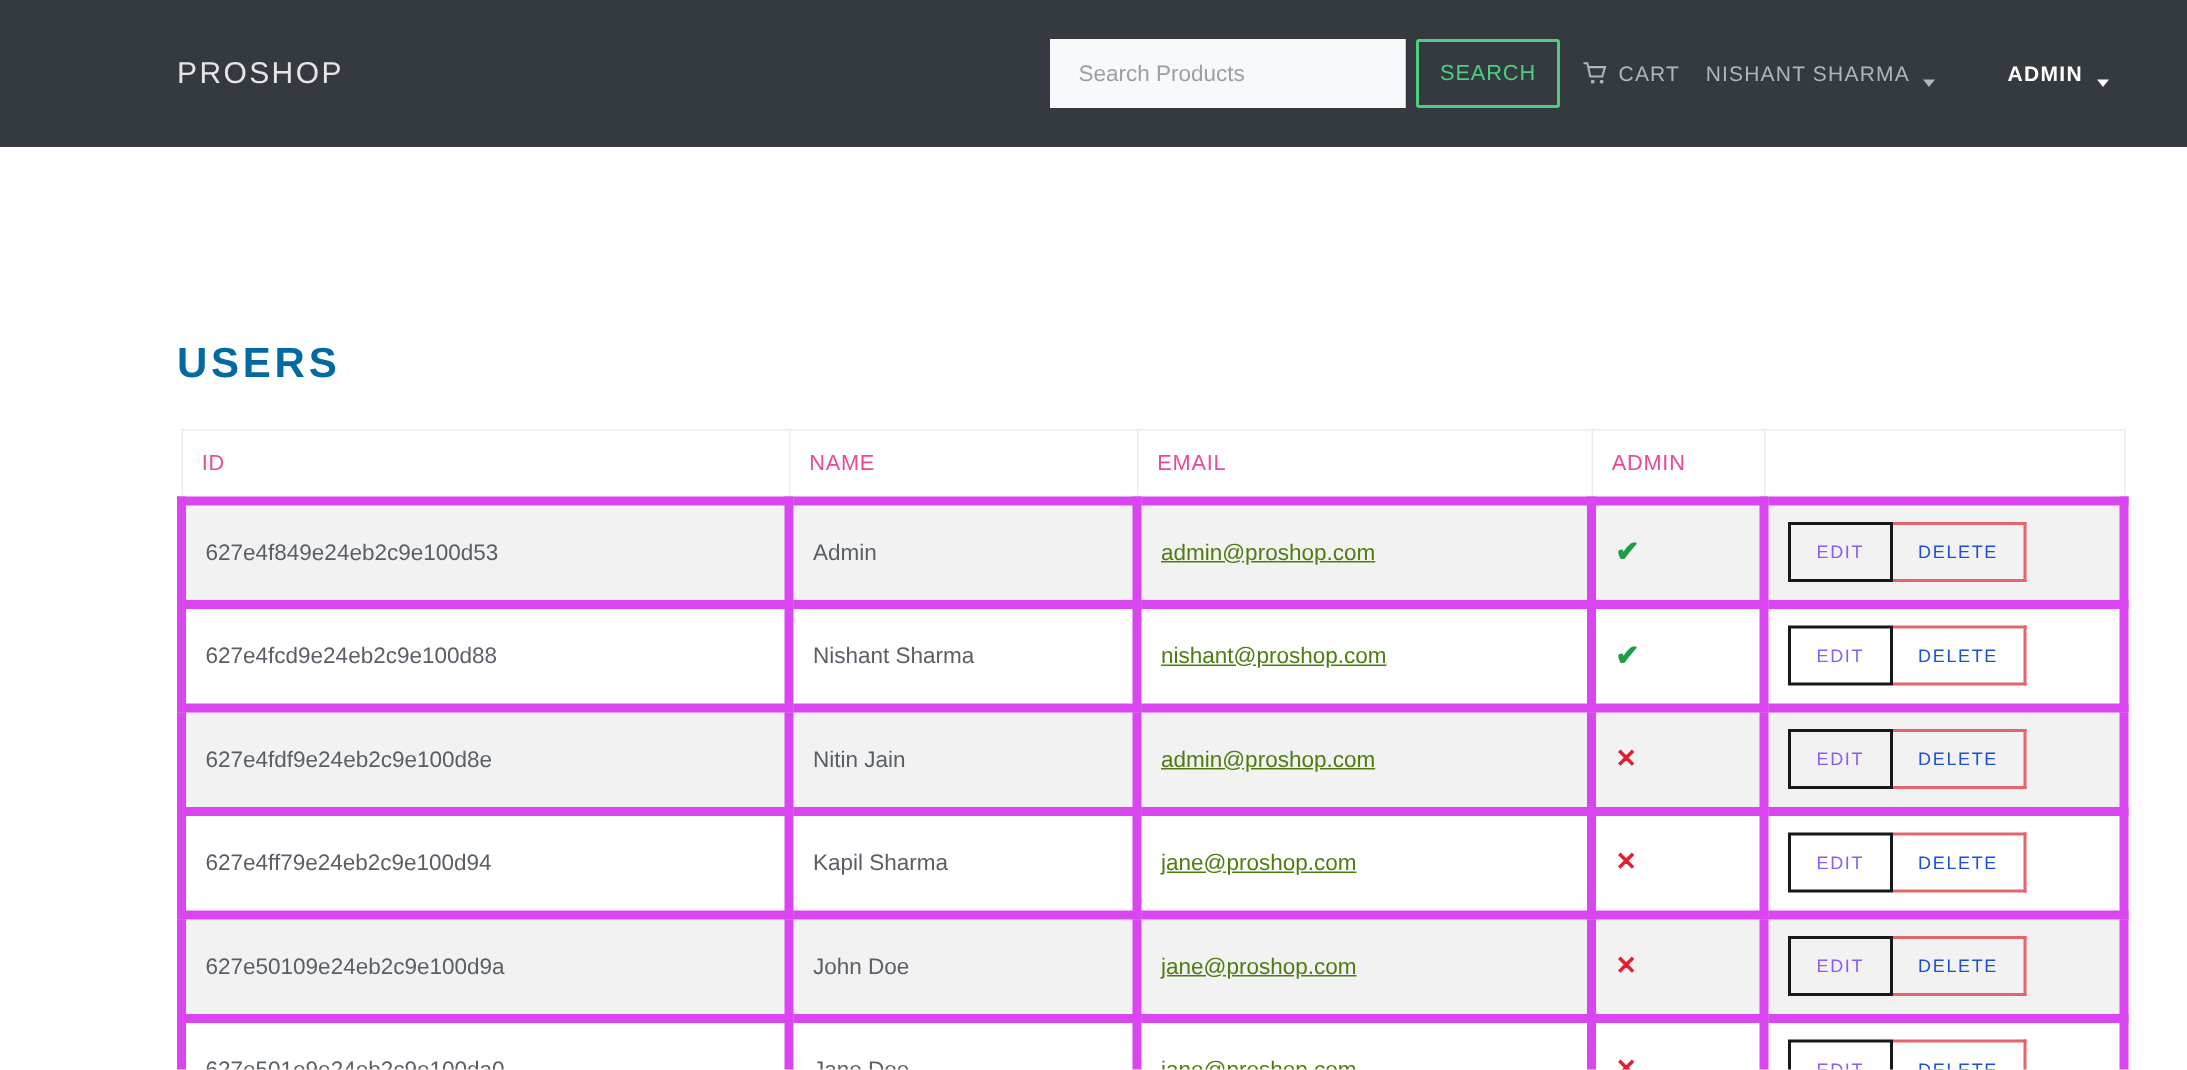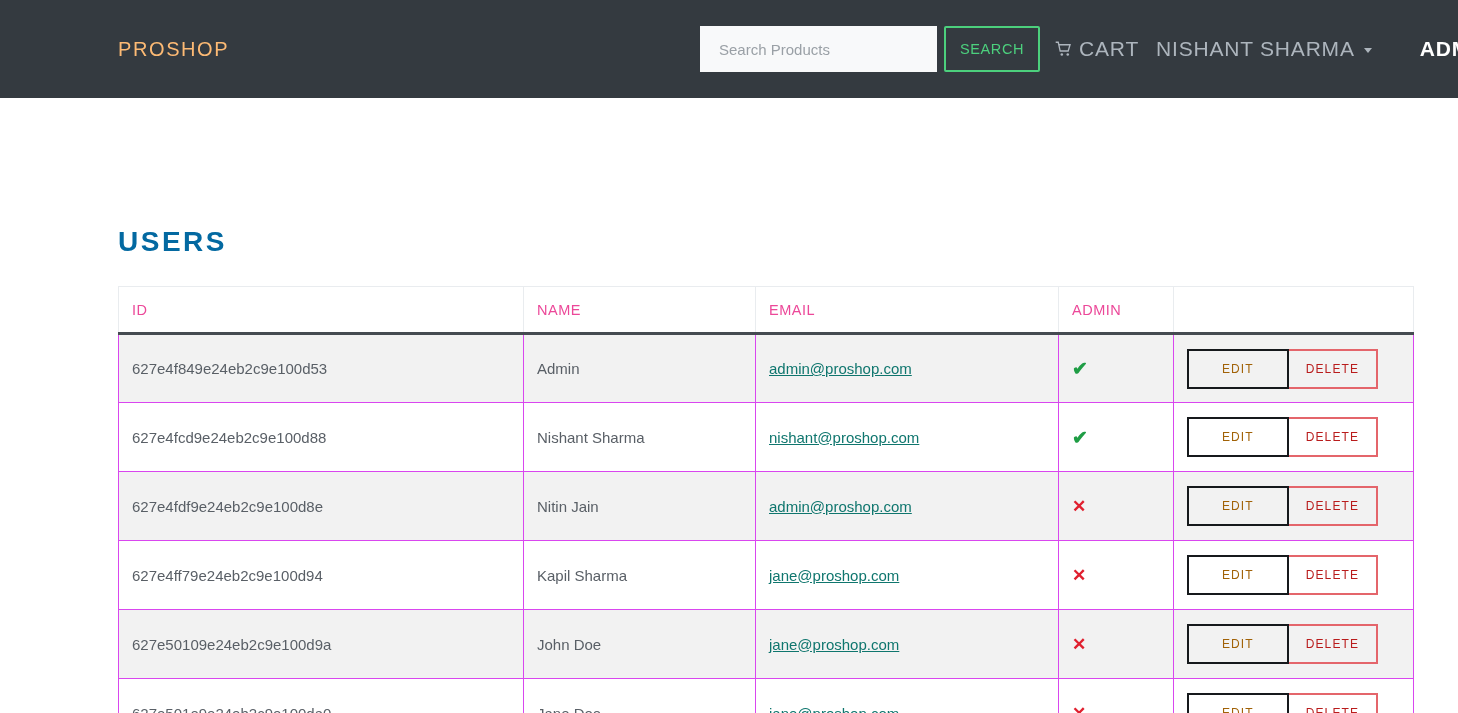--- a/index.html
+++ b/index.html
@@ -19,21 +19,21 @@
     height: 98px;
     background: #343a40;
     display: flex;
     align-items: center;
   }
 
   .brand {
     position: absolute;
     left: 118px;
     top: 37px;
-    color: #fdba74;
+    color: #e5e5e5;
     font-size: 20px;
     letter-spacing: 1.6px;
     font-weight: 400;
     text-decoration: none;
     line-height: 24px;
   }
 
   .nav-right {
     position: absolute;
     left: 700px;
@@ -69,24 +69,24 @@
     font-family: "Liberation Sans", sans-serif;
     cursor: pointer;
     border-radius: 2px;
     display: flex;
     align-items: center;
     justify-content: center;
   }
 
   .nav-link {
     display: flex;
-    align-items: center;
+    align-items: flex-end;
     gap: 7px;
     color: #adb5bd;
-    font-size: 21px;
+    font-size: 14px;
     letter-spacing: 0.8px;
     text-decoration: none;
     white-space: nowrap;
   }
   .nav-link.cart { margin-left: 15px; }
   .nav-link.user { margin-left: 17px; }
   .nav-link.admin {
     margin-left: 48px;
     color: #ffffff;
     font-weight: bold;
@@ -155,33 +155,33 @@
     vertical-align: middle;
     border: 1px solid #e9ecef;
     border-bottom: 3px solid #454b51;
     background: #ffffff;
   }
 
   table.users tbody td {
     padding: 0 0 0 13px;
     height: 69px;
     vertical-align: middle;
-    border: 1px solid #d946ef;
+    border: 6px solid #d946ef;
     color: #595f66;
     font-size: 15px;
   }
 
   table.users tbody tr:nth-child(odd) td { background: #f2f2f2; }
   table.users tbody tr:nth-child(even) td { background: #ffffff; }
 
   td.id-cell   { color: #5a6168; }
   td.name-cell { color: #4a5056; }
 
   .email-link {
-    color: #0f766e;
+    color: #4d7c0f;
     text-decoration: underline;
     font-size: 15px;
   }
 
   .admin-cell { text-align: left; padding-left: 17px; }
 
   .tick {
     color: #1f9d45;
     font-size: 19px;
     font-weight: bold;
@@ -195,40 +195,40 @@
     line-height: 1;
     display: inline-block;
   }
 
   .actions-cell { padding-left: 13px; }
 
   .btn-group { display: inline-flex; }
 
   .btn-edit {
     height: 40px;
-    padding: 0 33px;
+    padding: 0 17px;
     background: transparent;
     border: 2px solid #16191c;
-    color: #a16207;
+    color: #8b5cf6;
     font-size: 12px;
     letter-spacing: 1.1px;
     font-family: "Liberation Sans", sans-serif;
     cursor: pointer;
     display: inline-flex;
     align-items: center;
     justify-content: center;
   }
 
   .btn-delete {
     height: 40px;
     padding: 0 17px;
     background: transparent;
     border: 2px solid #e4656b;
     border-left: none;
-    color: #b91c1c;
+    color: #1d4ed8;
     font-size: 12px;
     letter-spacing: 1.1px;
     font-family: "Liberation Sans", sans-serif;
     cursor: pointer;
     display: inline-flex;
     align-items: center;
     justify-content: center;
   }
 </style>
 </head>

